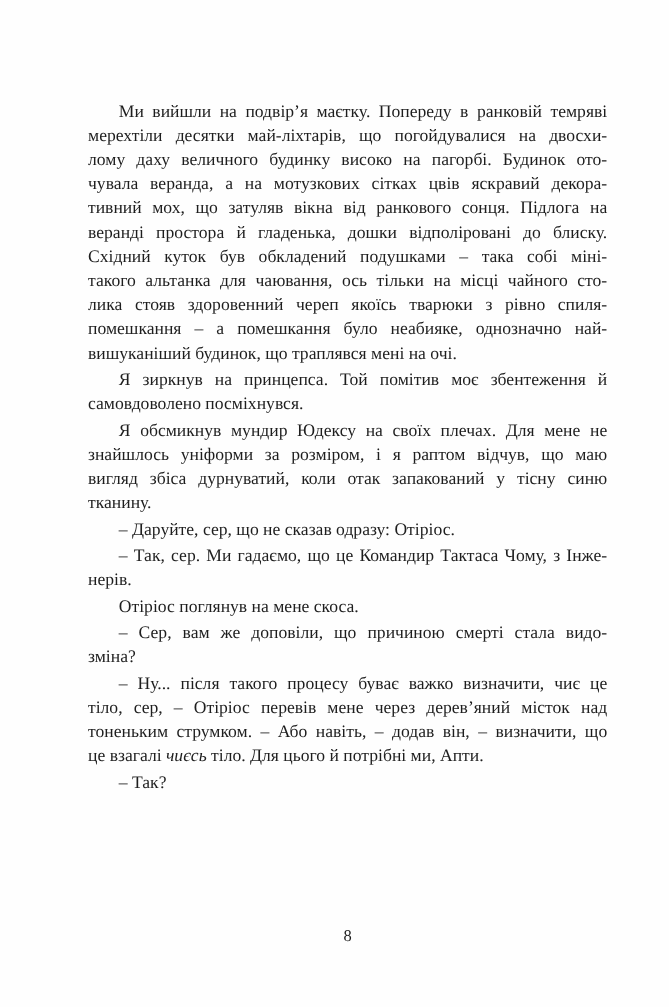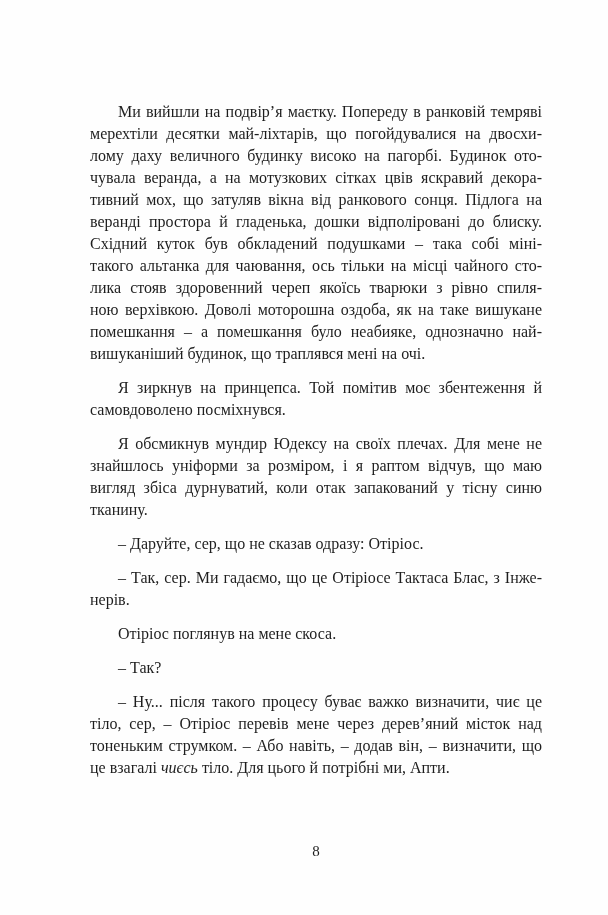--- a/index.html
+++ b/index.html
@@ -21,21 +21,21 @@
   .text-block {
     position: absolute;
     left: 78px;
     top: 89px;
     width: 476px;
     font-size: 16px;
     line-height: 22px;
     color: var(--text-color, #1e1e1e);
   }
   .paragraph {
-    margin: 12px;
+    margin: 2px;
   }
   .line {
     text-align: justify;
     text-align-last: justify;
     white-space: normal;
   }
   .line.last {
     text-align: center;
     text-align-last: left;
   }
@@ -64,48 +64,51 @@
       <div class="paragraph">
         <div class="line indent">Ми вийшли на подвір’я маєтку. Попереду в ранковій темряві</div>
         <div class="line">мерехтіли десятки май-ліхтарів, що погойдувалися на двосхи-</div>
         <div class="line">лому даху величного будинку високо на пагорбі. Будинок ото-</div>
         <div class="line">чувала веранда, а на мотузкових сітках цвів яскравий декора-</div>
         <div class="line">тивний мох, що затуляв вікна від ранкового сонця. Підлога на</div>
         <div class="line">веранді простора й гладенька, дошки відполіровані до блиску.</div>
         <div class="line">Східний куток був обкладений подушками – така собі міні-</div>
         <div class="line">такого альтанка для чаювання, ось тільки на місці чайного сто-</div>
         <div class="line">лика стояв здоровенний череп якоїсь тварюки з рівно спиля-</div>
-        <div class="line">ною верхівкою. Доволі моторошна оздоба, як на таке вишукане</div>
         <div class="line">помешкання – а помешкання було неабияке, однозначно най-</div>
         <div class="line last">вишуканіший будинок, що траплявся мені на очі.</div>
       </div>
       <div class="paragraph">
         <div class="line indent">Я зиркнув на принцепса. Той помітив моє збентеження й</div>
         <div class="line last">самовдоволено посміхнувся.</div>
       </div>
       <div class="paragraph">
         <div class="line indent">Я обсмикнув мундир Юдексу на своїх плечах. Для мене не</div>
         <div class="line">знайшлось уніформи за розміром, і я раптом відчув, що маю</div>
         <div class="line">вигляд збіса дурнуватий, коли отак запакований у тісну синю</div>
         <div class="line last">тканину.</div>
       </div>
       <div class="paragraph">
         <div class="line indent last">– Даруйте, сер, що не сказав одразу: Отіріос.</div>
       </div>
       <div class="paragraph">
-        <div class="line indent">– Так, сер. Ми гадаємо, що це Отіріосе Тактаса Блас, з Інже-</div>
+        <div class="line indent">– Так, сер. Ми гадаємо, що це Командир Тактаса Чому, з Інже-</div>
         <div class="line last">нерів.</div>
       </div>
       <div class="paragraph">
         <div class="line indent last">Отіріос поглянув на мене скоса.</div>
       </div>
       <div class="paragraph">
-        <div class="line indent last">– Так?</div>
+        <div class="line indent">– Сер, вам же доповіли, що причиною смерті стала видо-</div>
+        <div class="line last">зміна?</div>
       </div>
       <div class="paragraph">
         <div class="line indent">– Ну... після такого процесу буває важко визначити, чиє це</div>
         <div class="line">тіло, сер, – Отіріос перевів мене через дерев’яний місток над</div>
         <div class="line">тоненьким струмком. – Або навіть, – додав він, – визначити, що</div>
         <div class="line last">це взагалі <em>чиєсь</em> тіло. Для цього й потрібні ми, Апти.</div>
       </div>
+      <div class="paragraph">
+        <div class="line indent last">– Так?</div>
+      </div>
     </div>
   <div class="page-number">8</div>
 </div>
 
 </body></html>

